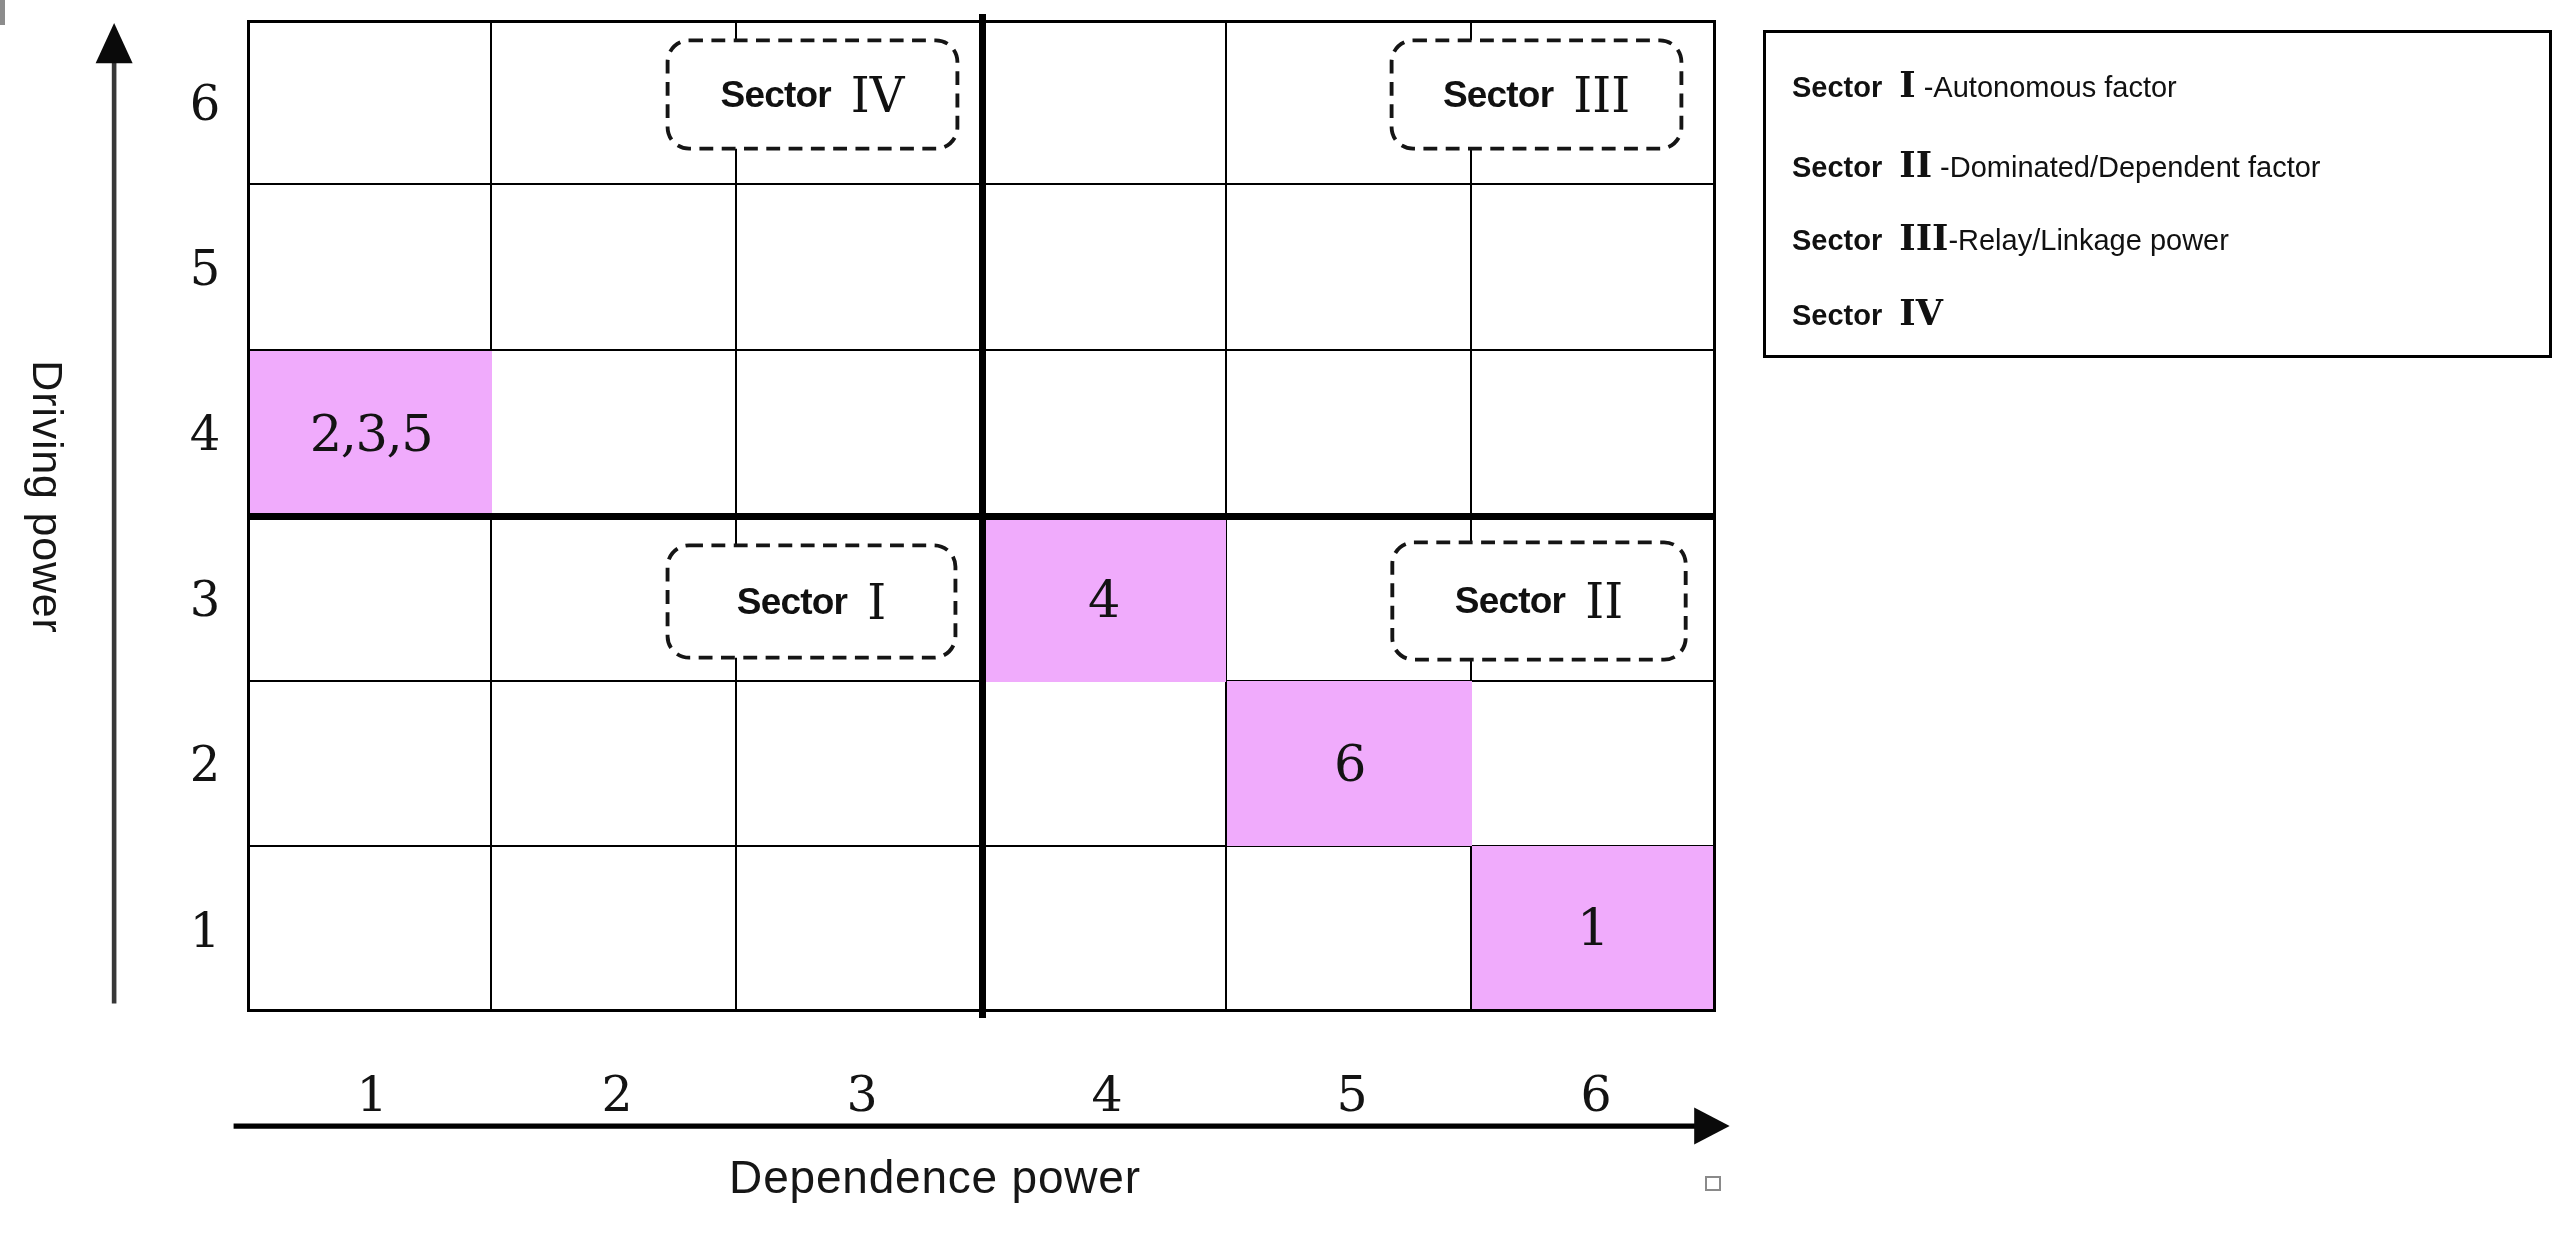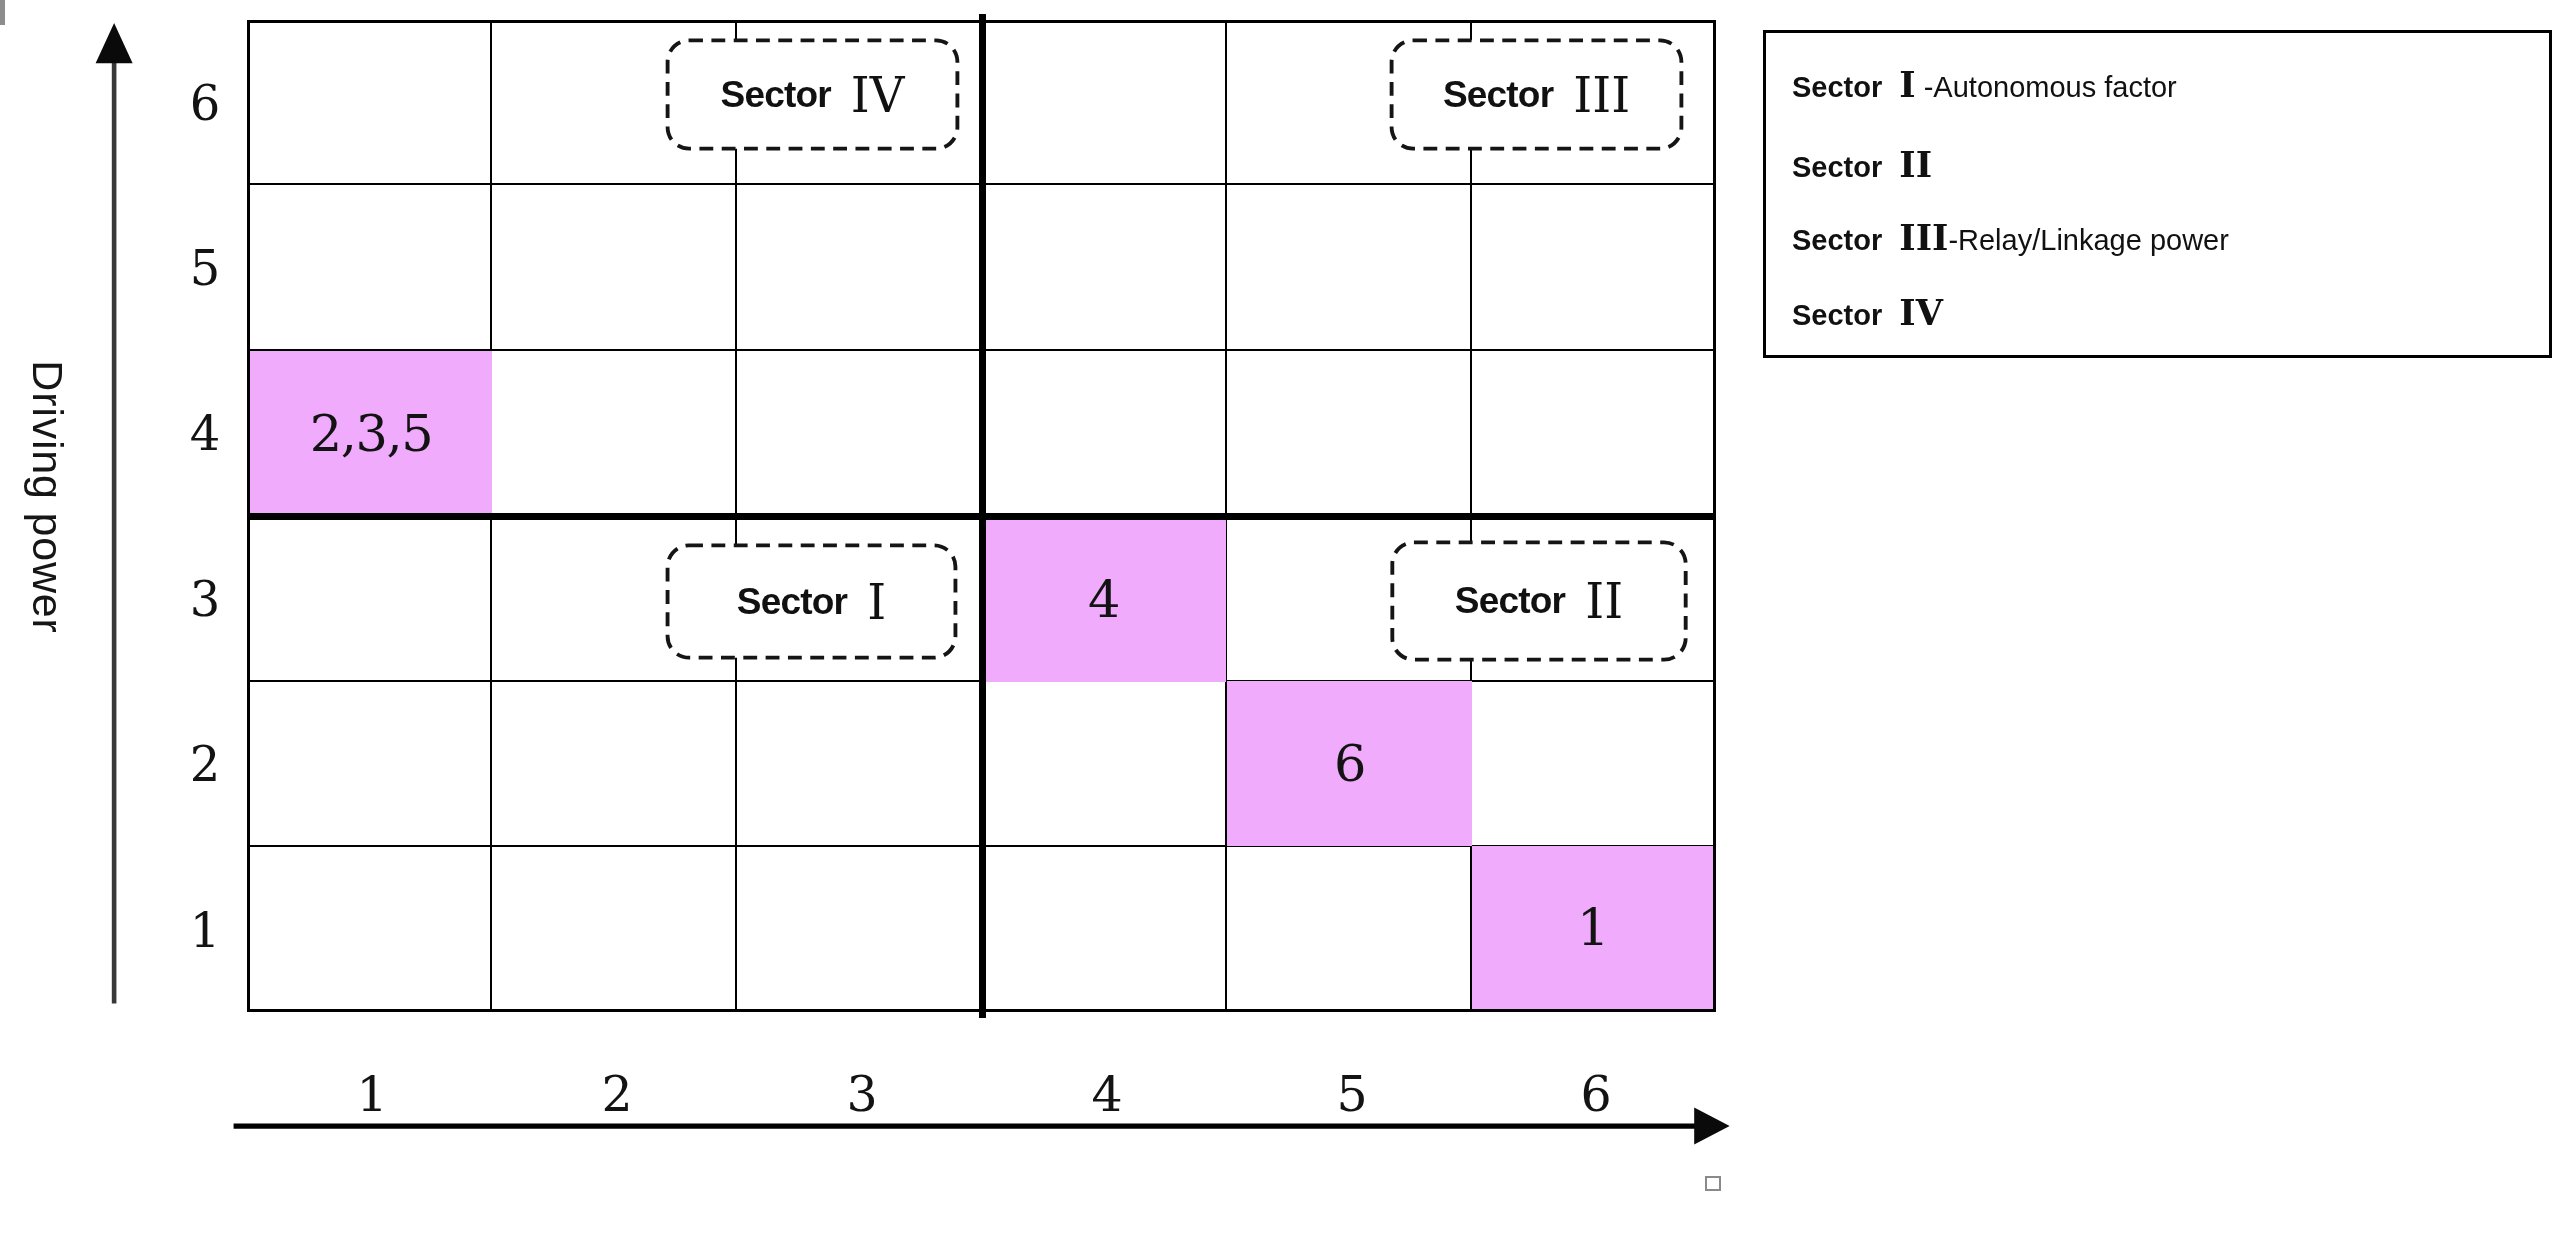--- a/index.html
+++ b/index.html
@@ -102,20 +102,21 @@
   <div class="tick" style="left:168px;top:737px">2</div>
   <div class="tick" style="left:168px;top:903px">1</div>
 
   <div class="tick xtick" style="left:335px;top:1067px">1</div>
   <div class="tick xtick" style="left:580px;top:1067px">2</div>
   <div class="tick xtick" style="left:825px;top:1067px">3</div>
   <div class="tick xtick" style="left:1070px;top:1067px">4</div>
   <div class="tick xtick" style="left:1315px;top:1067px">5</div>
   <div class="tick xtick" style="left:1559px;top:1067px">6</div>
 
+  <div class="axis-title x-title">Dependence power</div>
 
   <div class="sector-box" style="left:665px;top:38px;width:295px;height:113px">
     <svg width="295" height="113" viewBox="0 0 383 147">
       <rect x="3" y="3" width="377" height="141" rx="28" ry="28" fill="#ffffff" stroke="#151515" stroke-width="5" stroke-dasharray="18 11"></rect>
     </svg>
     <span class="sector-prefix">Sector</span>
     <span class="sector-numeral">IV</span>
   </div>
 
   <div class="sector-box" style="left:1389px;top:38px;width:295px;height:113px">
@@ -144,20 +145,21 @@
 
   <div class="legend">
     <div class="legend-item" style="top:31px">
       <span class="legend-prefix">Sector</span>
       <span class="legend-numeral">I</span>
       <span class="legend-rest"> -Autonomous factor</span>
     </div>
     <div class="legend-item" style="top:111px">
       <span class="legend-prefix">Sector</span>
       <span class="legend-numeral">II</span>
+      <span class="legend-rest"> -Dominated/Dependent factor</span>
     </div>
     <div class="legend-item" style="top:184px">
       <span class="legend-prefix">Sector</span>
       <span class="legend-numeral">III</span>
       <span class="legend-rest">-Relay/Linkage power</span>
     </div>
     <div class="legend-item" style="top:259px">
       <span class="legend-prefix">Sector</span>
       <span class="legend-numeral">IV</span>
     </div>

